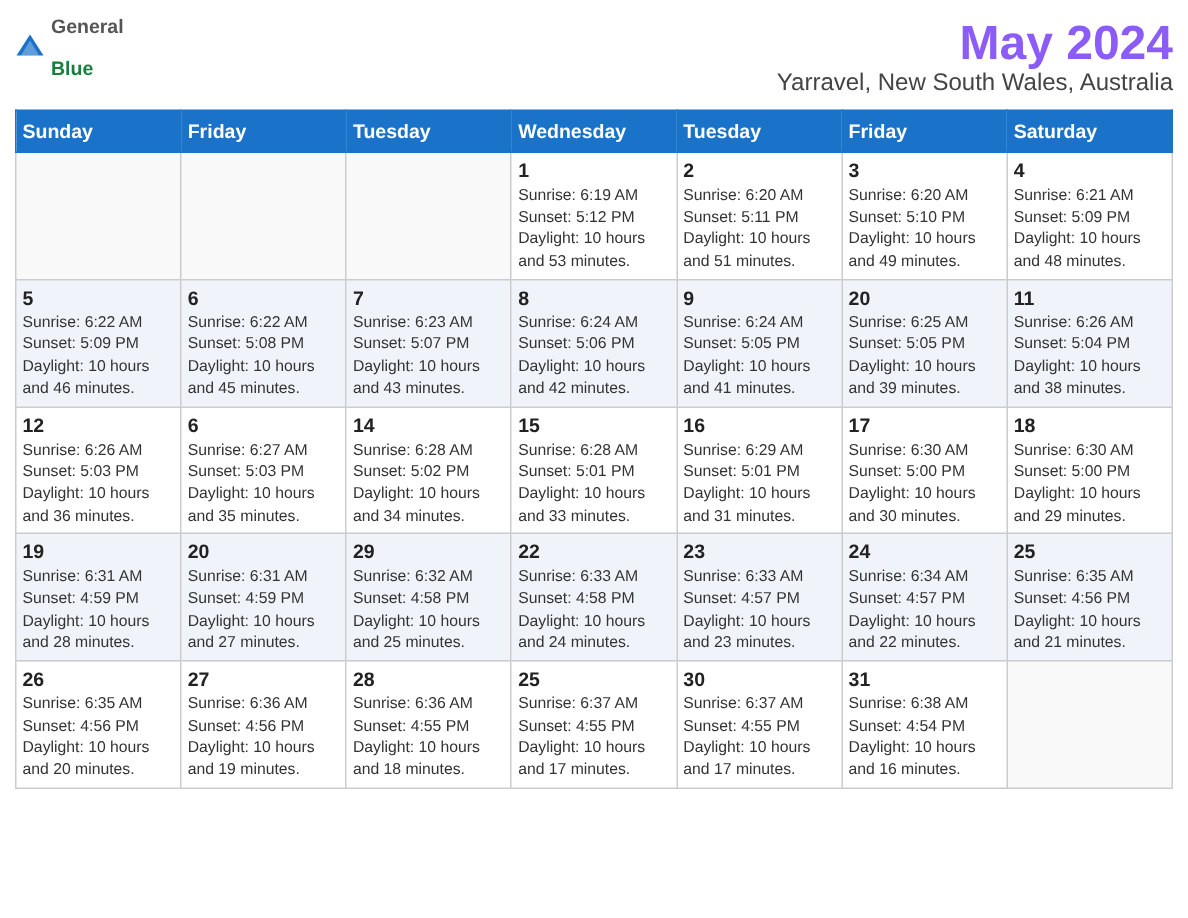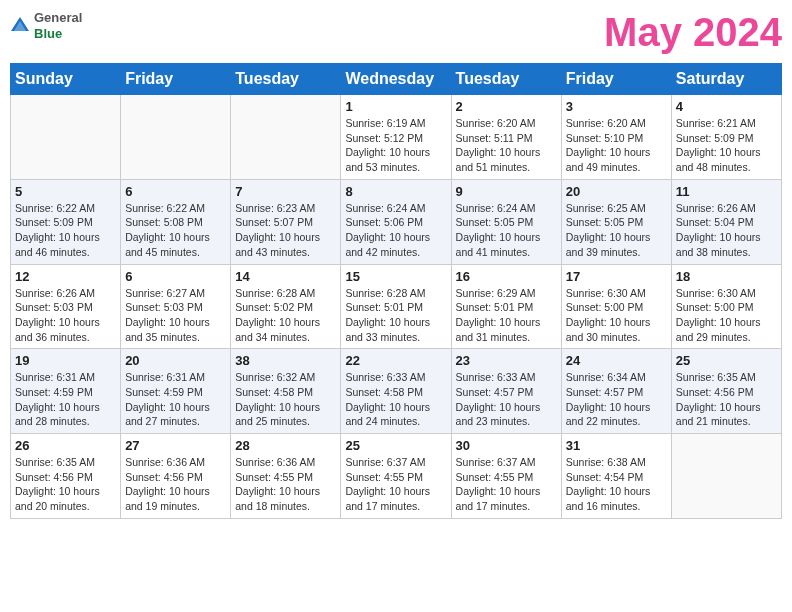--- a/index.html
+++ b/index.html
@@ -19,52 +19,53 @@
     .logo {
       display: flex;
       align-items: center;
     }
     .logo-text {
       display: flex;
       flex-direction: column;
       font-size: 13px;
       font-weight: bold;
       line-height: 1.2;
+      gap: 12px;
     }
     .logo-general { color: #555; }
     .logo-blue { color: #15803d; }
     .logo-icon {
       width: 20px;
       height: 20px;
       margin-right: 4px;
     }
     .title-block {
       text-align: right;
     }
     .title-block h1 {
-      font-size: 40px;
-      color: #ec4899;
+      font-size: 32px;
+      color: #8b5cf6;
       font-weight: bold;
     }
     .title-block h2 {
       font-size: 16px;
       color: #444;
       font-weight: normal;
     }
     .calendar {
       width: 100%;
       border-collapse: collapse;
       font-size: 11px;
     }
     .calendar thead tr th {
       background-color: #1a73c9;
       color: #fff;
       padding: 6px 4px;
       text-align: left;
-      font-size: 16px;
+      font-size: 13px;
       font-weight: bold;
       border: 1px solid #1a73c9;
     }
     .calendar tbody tr td {
       border: 1px solid #ccc;
       vertical-align: top;
       padding: 4px;
       width: calc(100% / 7);
       height: 80px;
     }
@@ -95,20 +96,21 @@
       <polygon points="20,2 38,30 2,30" fill="#1a73c9"></polygon>
       <polygon points="20,10 32,30 8,30" fill="#fff" opacity="0.3"></polygon>
     </svg>
     <div class="logo-text">
       <span class="logo-general">General</span>
       <span class="logo-blue">Blue</span>
     </div>
   </div>
   <div class="title-block">
     <h1>May 2024</h1>
+    <h2>Yarravel, New South Wales, Australia</h2>
   </div>
 </div>
 
 <table class="calendar">
   <thead>
     <tr>
       <th>Sunday</th>
       <th>Friday</th>
       <th>Tuesday</th>
       <th>Wednesday</th>
@@ -202,21 +204,21 @@
       <tr class="stripe-row">
         <td>
           <div class="day-num">19</div>
           <div class="day-info">Sunrise: 6:31 AM<br>Sunset: 4:59 PM<br>Daylight: 10 hours and 28 minutes.</div>
         </td>
         <td>
           <div class="day-num">20</div>
           <div class="day-info">Sunrise: 6:31 AM<br>Sunset: 4:59 PM<br>Daylight: 10 hours and 27 minutes.</div>
         </td>
         <td>
-          <div class="day-num">38</div>
+          <div class="day-num">29</div>
           <div class="day-info">Sunrise: 6:32 AM<br>Sunset: 4:58 PM<br>Daylight: 10 hours and 25 minutes.</div>
         </td>
         <td>
           <div class="day-num">22</div>
           <div class="day-info">Sunrise: 6:33 AM<br>Sunset: 4:58 PM<br>Daylight: 10 hours and 24 minutes.</div>
         </td>
         <td>
           <div class="day-num">23</div>
           <div class="day-info">Sunrise: 6:33 AM<br>Sunset: 4:57 PM<br>Daylight: 10 hours and 23 minutes.</div>
         </td>

